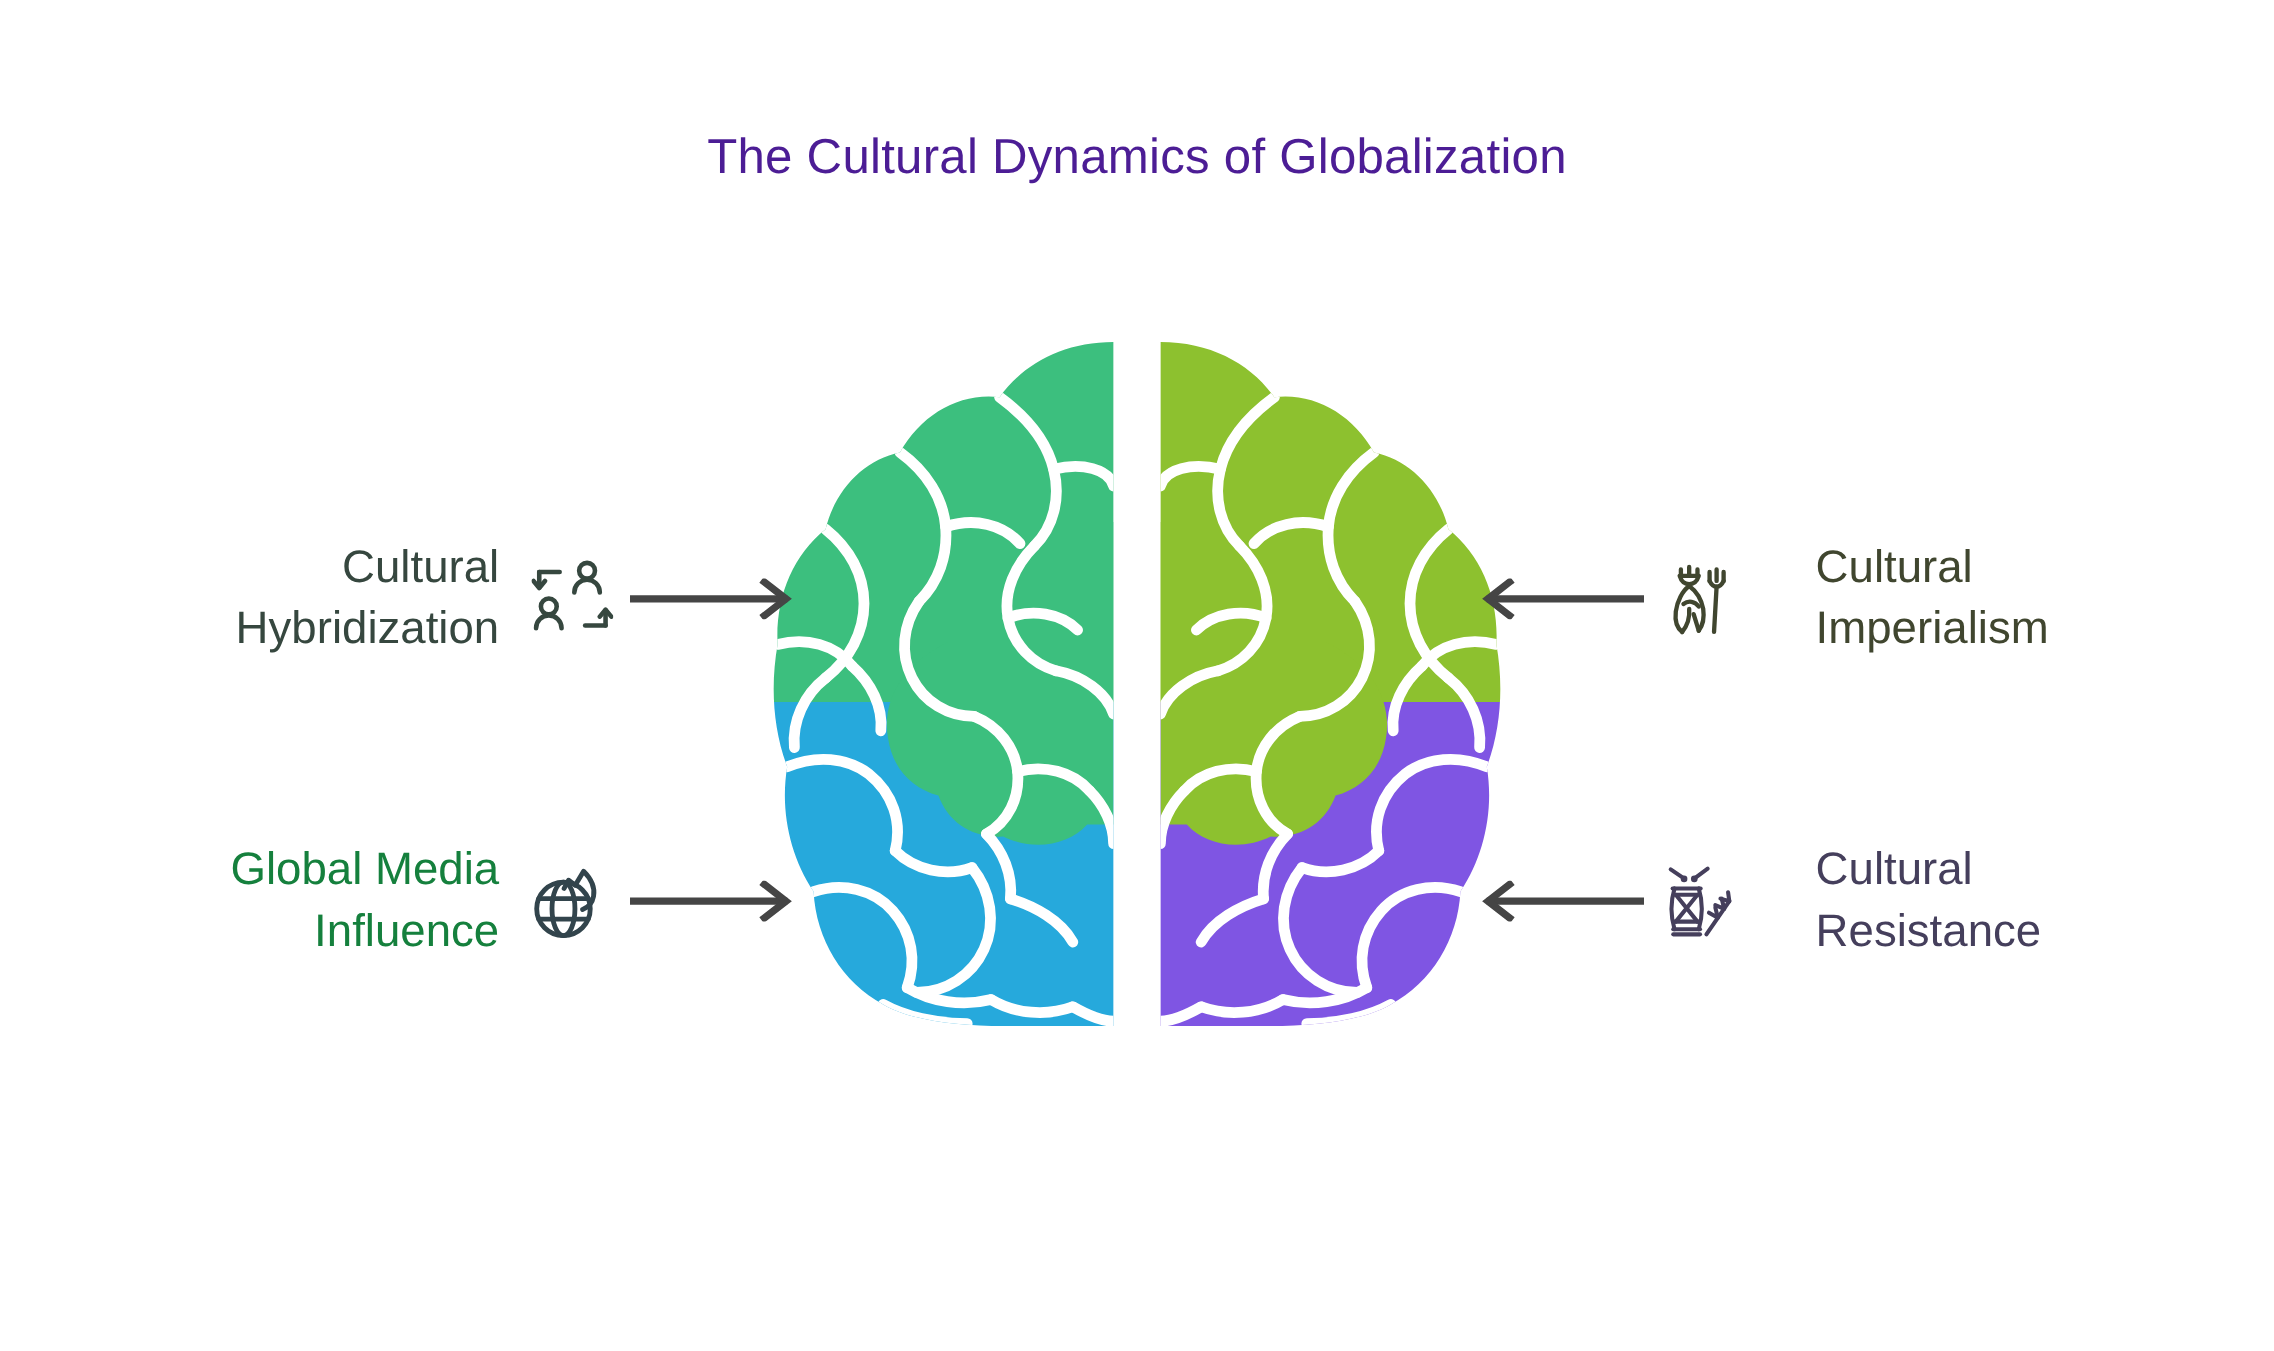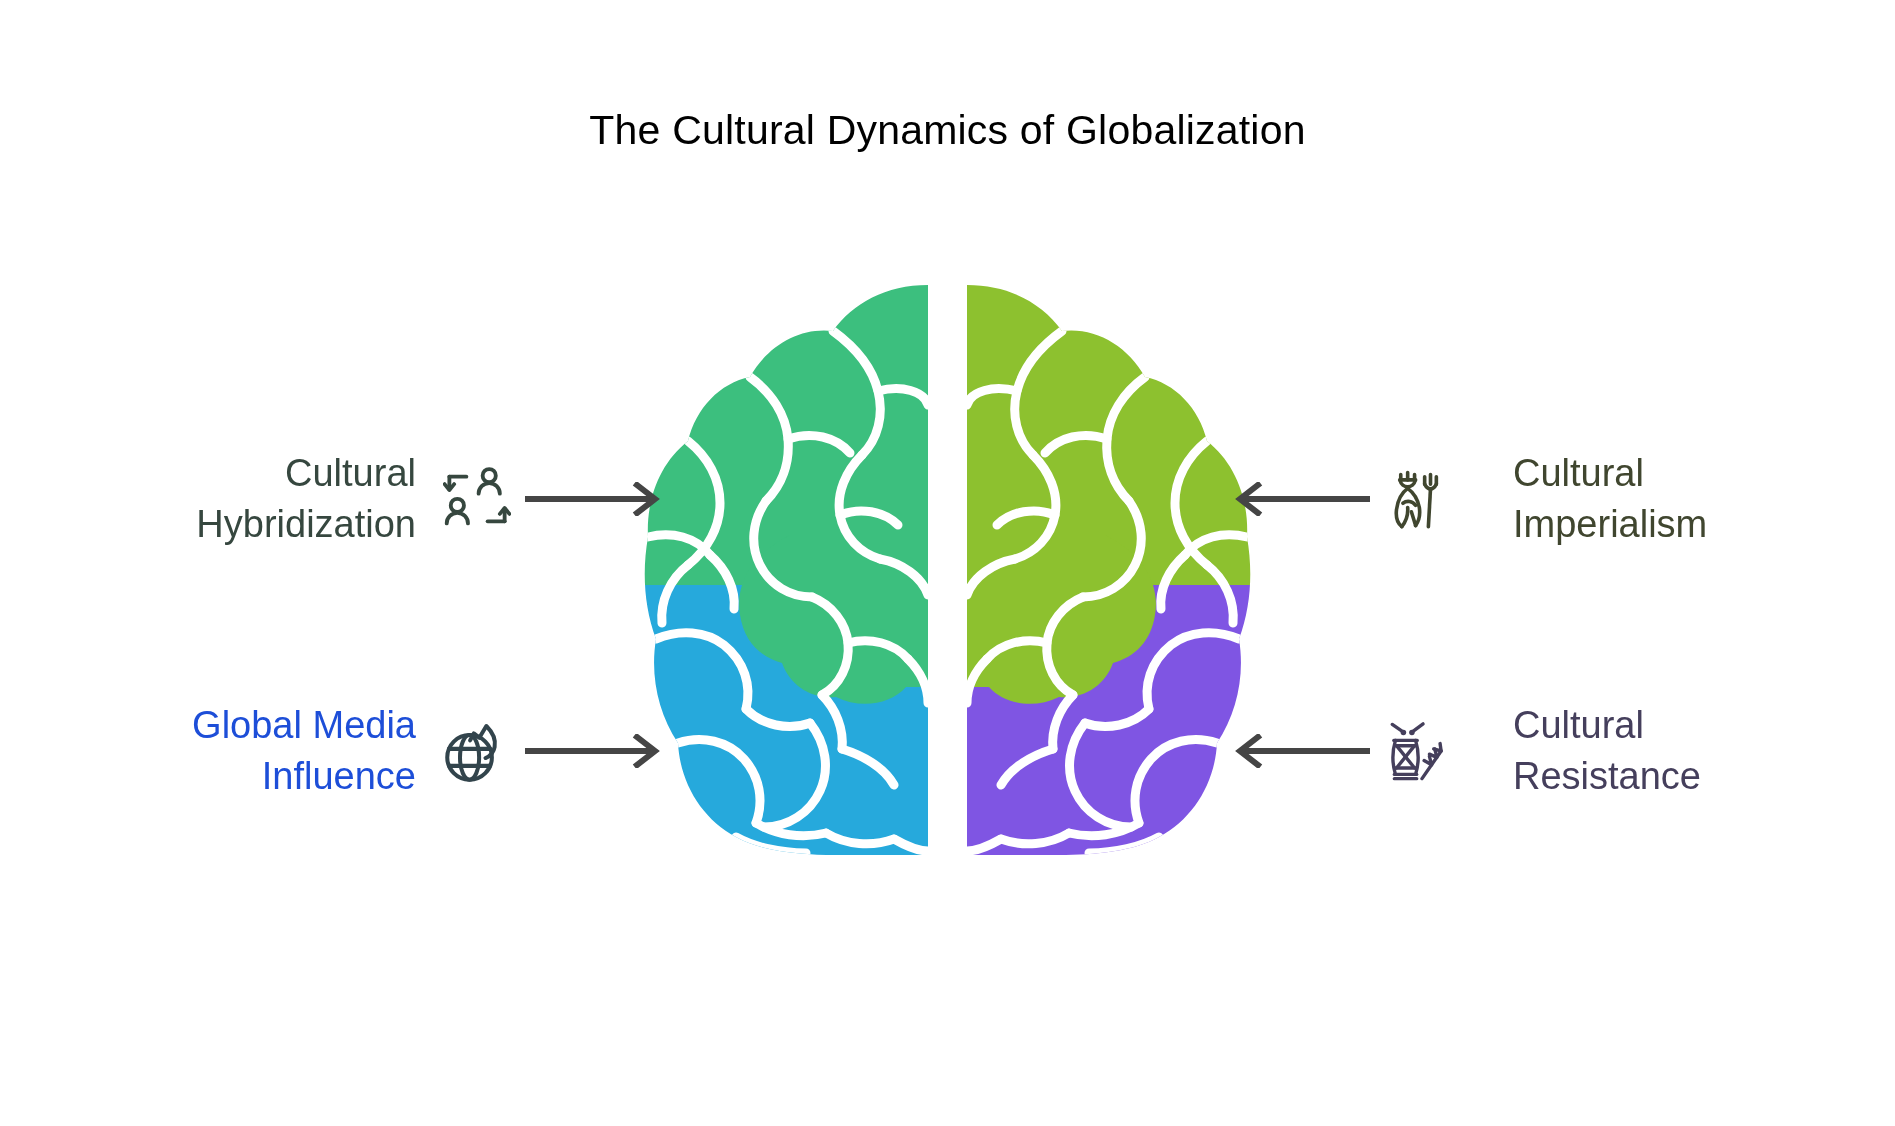--- a/index.html
+++ b/index.html
@@ -12,21 +12,21 @@
   }
   .canvas{position:absolute;inset:0;}
 
   
   .title{
     position:absolute;
     top:107px; left:0; width:1895px;
     text-align:center;
     font-size:41px;
     font-weight:400;
-    color:#000000;
+    color:#4c1d95;
     letter-spacing:.2px;
     white-space:nowrap;
   }
 
   
   .brain-wrap{
     position:absolute;
     left:640px; top:285px;
     width:615px; height:570px;
   }
@@ -218,21 +218,21 @@
 
     <div class="arrow">
       <svg width="140" height="34" viewBox="0 0 140 34" fill="none" stroke="#454545" stroke-width="6" stroke-linecap="square" stroke-linejoin="miter">
         <path d="M2 17 H128"></path>
         <path d="M112 3 L130 17 L112 31"></path>
       </svg>
     </div>
   </div>
 
   <div class="label-row left" id="row-globalmedia">
-    <div class="label-text left gap-lbl-ico-left" style="color:#1d4ed8">Global Media
+    <div class="label-text left gap-lbl-ico-left" style="color:#15803d">Global Media
 Influence</div>
 
     <div class="label-icon gap-ico-arr-left">
       <svg width="68" height="68" viewBox="0 0 64 64" fill="none" stroke="#32444c" stroke-width="3.8" stroke-linecap="round" stroke-linejoin="round">
         <circle cx="25" cy="38" r="21"></circle>
         <ellipse cx="25" cy="38" rx="9" ry="21"></ellipse>
         <path d="M5.6 30 H44.4"></path>
         <path d="M5.6 46 H44.4"></path>
 
         <path d="M25.5 22 l3.5 -6.5 l5.2 4 l6.6 -11 c6.5 6.5 9 13 7.8 19.6 c-0.9 5 -3.9 8.6 -8.6 10.5"></path>

